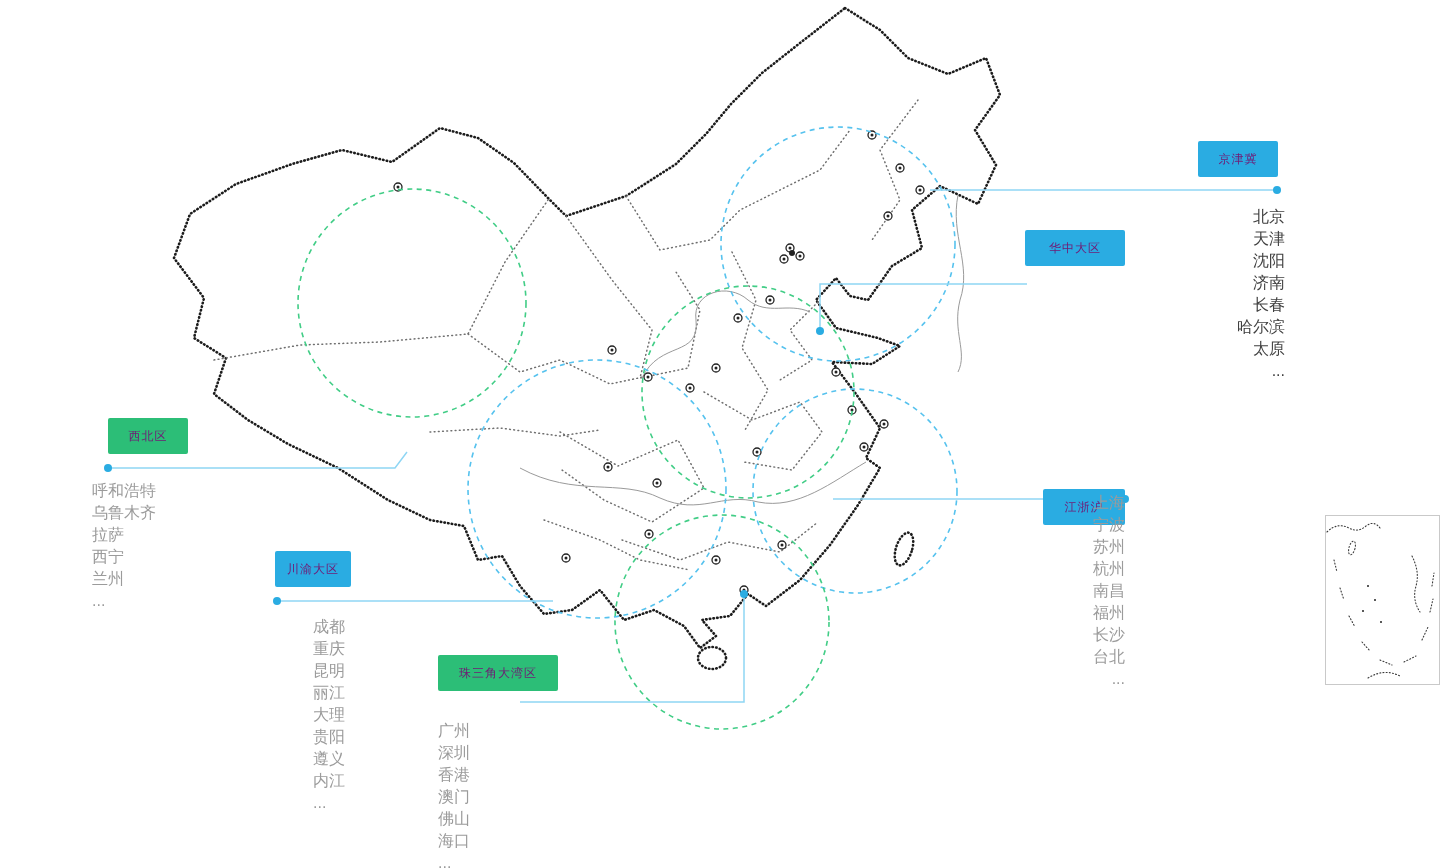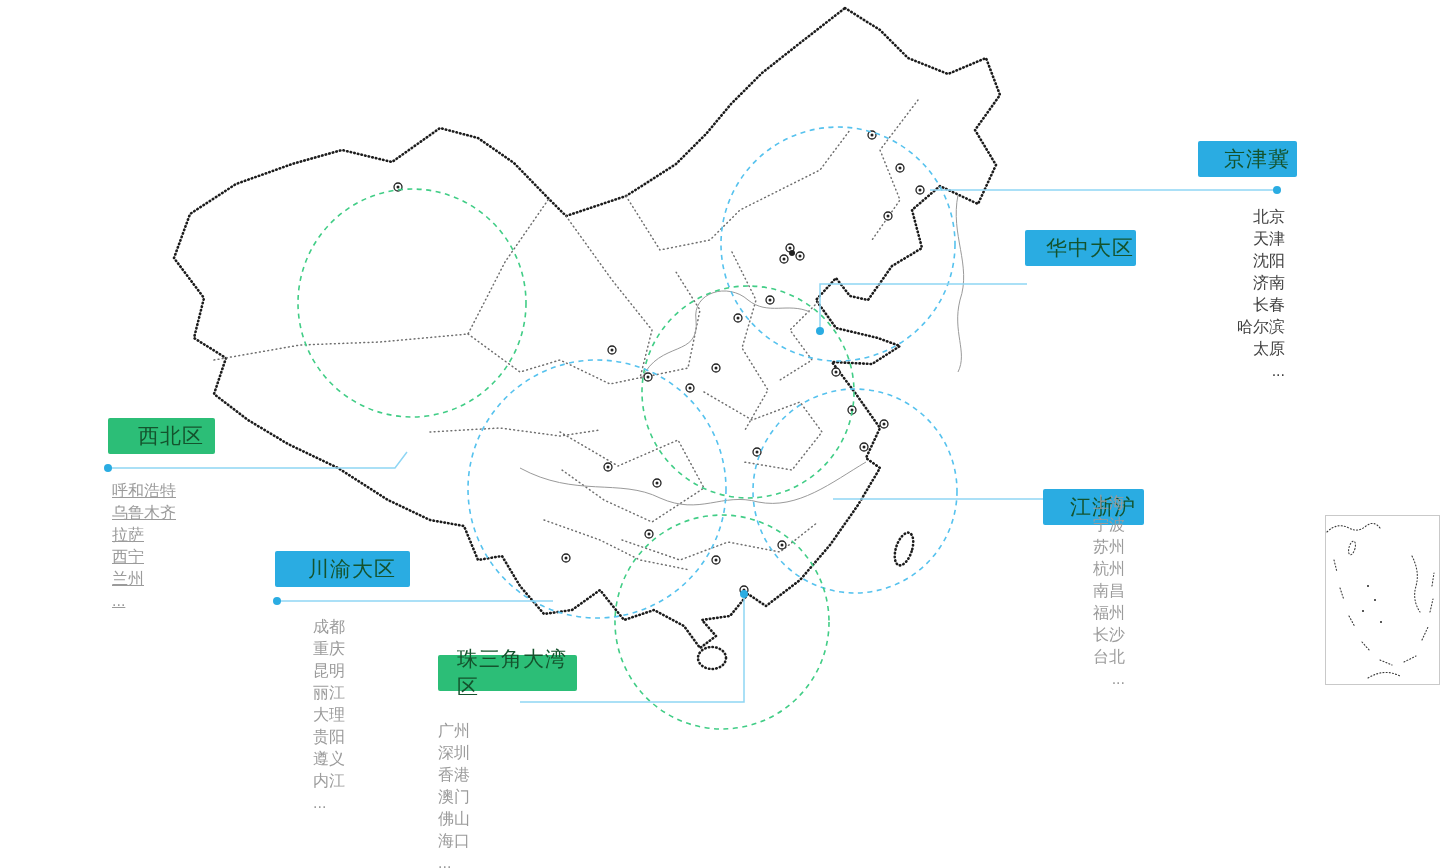--- a/index.html
+++ b/index.html
@@ -23,39 +23,39 @@
   .circle-green{fill:none;stroke:var(--circle-green);stroke-width:1.6;stroke-dasharray:5 4.5;}
   .connector{fill:none;stroke:var(--connector);stroke-width:1.5;}
   .cdot{fill:var(--region-blue);}
   .marker-outer{fill:#fff;stroke:var(--marker-ink);stroke-width:1.3;}
   .marker-inner{fill:var(--marker-ink);}
   .inset-box{fill:#fff;stroke:var(--inset-border);stroke-width:1;}
   .inset-line{fill:none;stroke:#3a3a3a;stroke-width:1.1;stroke-dasharray:1 2.2;stroke-linecap:round;}
   
   .region-label{
     position:absolute;height:36px;display:flex;align-items:center;justify-content:center;
-    color:#14532d;font-size:21px;letter-spacing:1px;border-radius:2px;cursor:pointer;padding-left:19px;
+    color:#701a75;font-size:12px;letter-spacing:1px;border-radius:2px;cursor:pointer;
   }
   .label-blue{background:var(--region-blue);}
   .label-green{background:var(--region-green);}
   
   .city-list{position:absolute;font-size:16px;line-height:22px;color:var(--city-text);}
   .city-list.right{text-align:right;}
   .city-list.dark{color:var(--city-text-dark);}
   .city{white-space:nowrap;}
   
   #region-box-0{left:1198px;top:141px;width:80px;}
-  #region-box-1{left:1025px;top:230px;width:92px;}
-  #region-box-2{left:108px;top:418px;width:88px;font-family:Liberation Mono, monospace;}
+  #region-box-1{left:1025px;top:230px;width:100px;}
+  #region-box-2{left:108px;top:418px;width:80px;font-family:Liberation Mono, monospace;}
   #region-box-3{left:1043px;top:449px;width:82px;margin-top:40px;}
-  #region-box-4{left:275px;top:551px;width:116px;}
+  #region-box-4{left:275px;top:551px;width:76px;}
   #region-box-5{left:438px;top:655px;width:120px;}
   #city-list-0{right:155px;top:206px;}
   #city-list-1{right:315px;top:296px;}
-  #city-list-2{left:112px;top:480px;text-decoration:underline;}
+  #city-list-2{left:92px;top:480px;}
   #city-list-3{right:315px;top:492px;}
   #city-list-4{left:275px;top:616px;margin-left:38px;}
   #city-list-5{left:438px;top:720px;}
 </style>
 </head>
 <body>
 
 <div class="stage">
 
   <svg width="1440" height="868" viewBox="0 0 1440 868">

